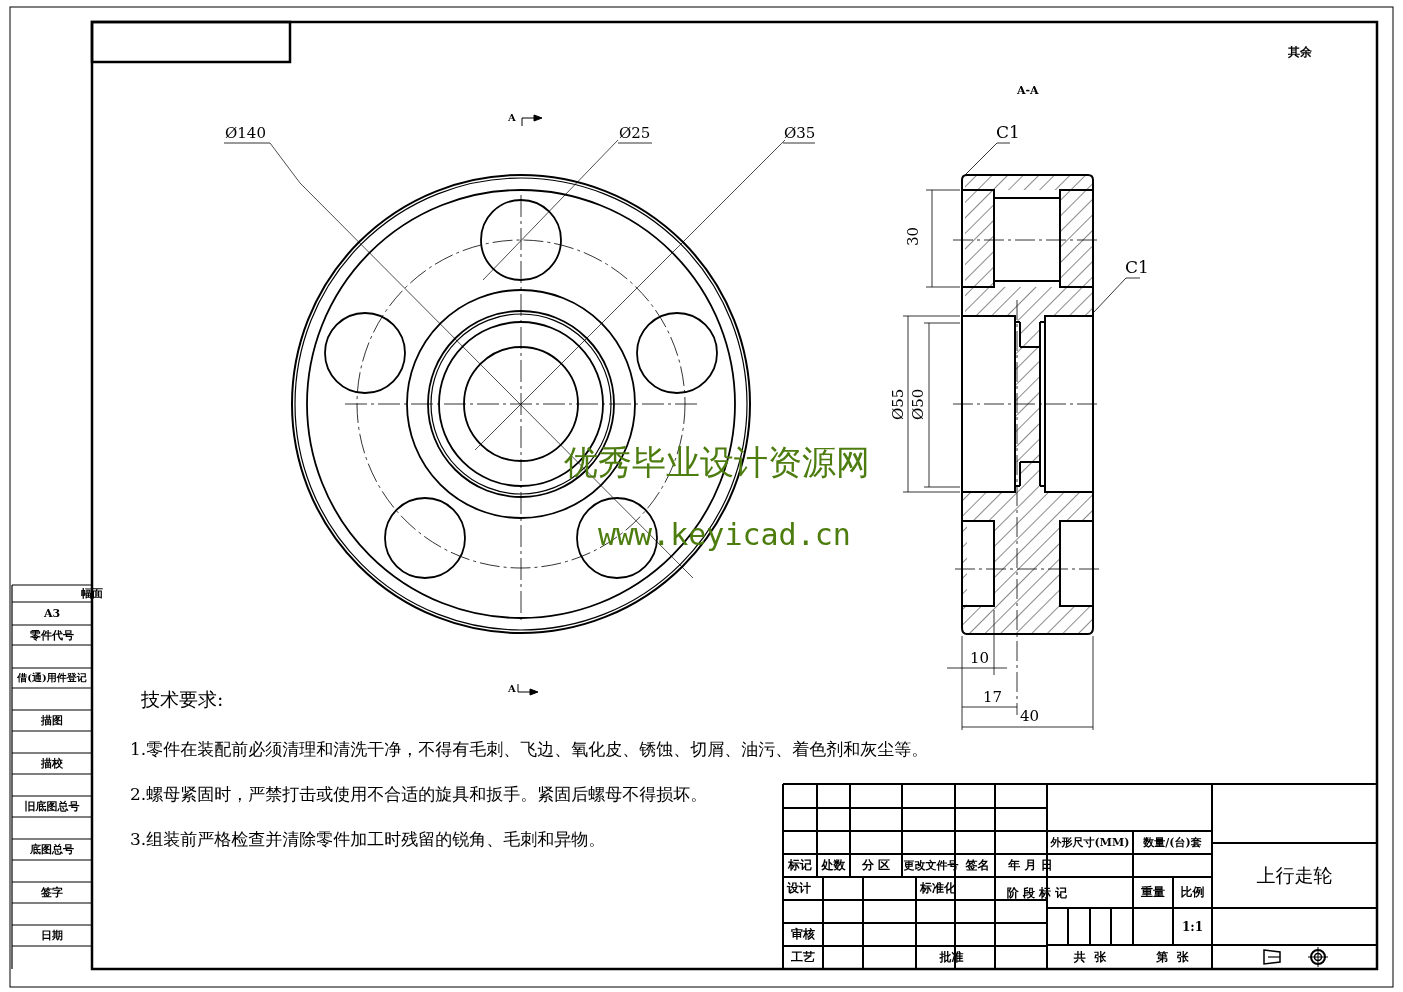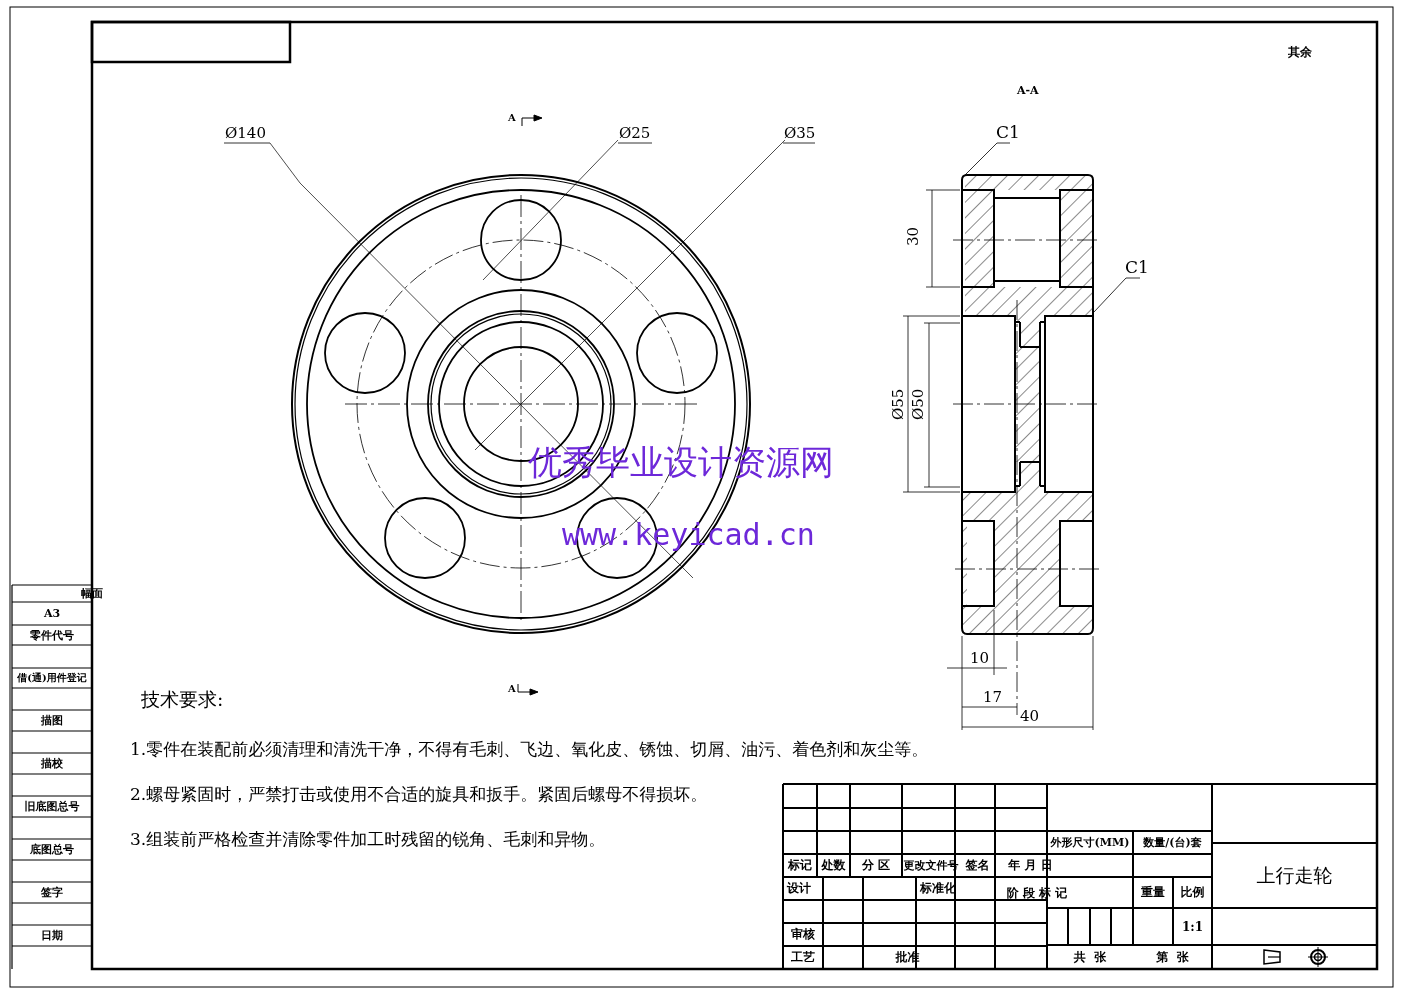--- a/index.html
+++ b/index.html
@@ -6,21 +6,21 @@
   body { width:1403px; height:992px; position:relative; overflow:hidden;
          font-family:"DejaVu Serif","Liberation Serif",serif; color:#000; }
   .abs { position:absolute; }
   svg.drawing { position:absolute; left:0; top:0; }
   .txt { position:absolute; white-space:nowrap; line-height:1; }
   .bold { font-weight:bold; }
   .cell { position:absolute; display:flex; align-items:center; justify-content:center;
           font-weight:bold; font-size:12px; white-space:nowrap; }
   .lcell { position:absolute; left:12px; width:80px; display:flex; align-items:center;
            justify-content:center; font-weight:bold; font-size:11px; white-space:nowrap; }
-  .wm { position:absolute; color:#6d28d9; white-space:nowrap; line-height:1; }
+  .wm { position:absolute; color:#4d7c0f; white-space:nowrap; line-height:1;margin-left:36px; }
 </style>
 </head>
 <body>
 
 <svg class="drawing" width="1403" height="992" viewBox="0 0 1403 992">
   <defs>
     <pattern id="hatch" patternUnits="userSpaceOnUse" width="11" height="11" patternTransform="rotate(45)">
       <line x1="0" y1="0" x2="0" y2="11" stroke="#000" stroke-width="0.9"></line>
     </pattern>
   </defs>
@@ -232,21 +232,21 @@
 <div class="cell" style="left:817px;top:854px;width:33px;height:23px;">处数</div>
 <div class="cell" style="left:850px;top:854px;width:52px;height:23px;">分 区</div>
 <div class="cell" style="left:902px;top:854px;width:58px;height:23px;font-size:11px;">更改文件号</div>
 <div class="cell" style="left:960px;top:854px;width:35px;height:23px;">签名</div>
 <div class="cell" style="left:995px;top:854px;width:71px;height:23px;">年 月 日</div>
 
 <div class="cell" style="left:783px;top:877px;width:32px;height:23px;text-align:right;">设计</div>
 <div class="cell" style="left:916px;top:877px;width:44px;height:23px;">标准化</div>
 <div class="cell" style="left:783px;top:923px;width:40px;height:23px;">审核</div>
 <div class="cell" style="left:783px;top:946px;width:40px;height:23px;">工艺</div>
-<div class="cell" style="left:876px;top:946px;width:63px;height:23px;">批准</div>
+<div class="cell" style="left:920px;top:946px;width:63px;height:23px;">批准</div>
 
 <div class="cell" style="left:1047px;top:831px;width:86px;height:23px;font-size:11px;">外形尺寸(MM)</div>
 <div class="cell" style="left:1133px;top:831px;width:79px;height:23px;font-size:11px;">数量/(台)套</div>
 <div class="cell" style="left:994px;top:877px;width:86px;height:32px;">阶 段 标 记</div>
 <div class="cell" style="left:1133px;top:877px;width:40px;height:31px;">重量</div>
 <div class="cell" style="left:1173px;top:877px;width:39px;height:31px;">比例</div>
 <div class="cell" style="left:1173px;top:908px;width:39px;height:37px;">1:1</div>
 <div class="cell" style="left:1047px;top:945px;width:86px;height:24px;white-space:pre;">共  张</div>
 <div class="cell" style="left:1133px;top:945px;width:79px;height:24px;white-space:pre;">第  张</div>
 <div class="cell" style="left:1212px;top:843px;width:165px;height:65px;font-size:19px;font-weight:normal;">上行走轮</div>

